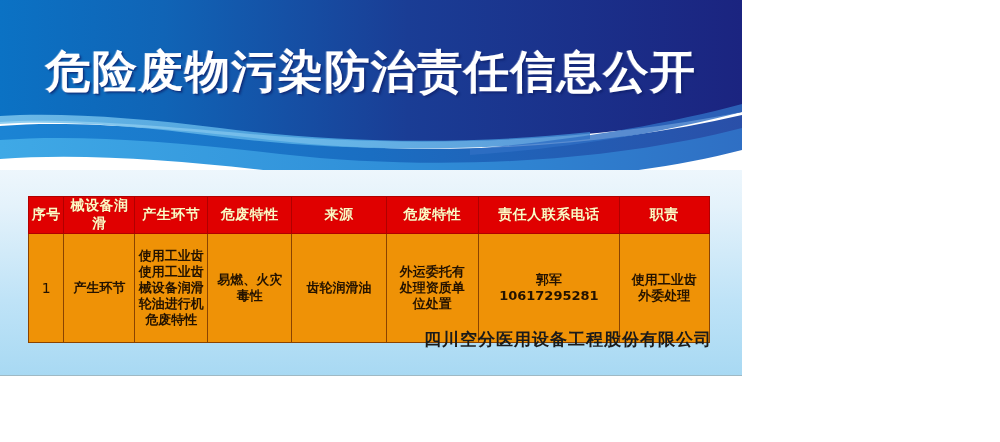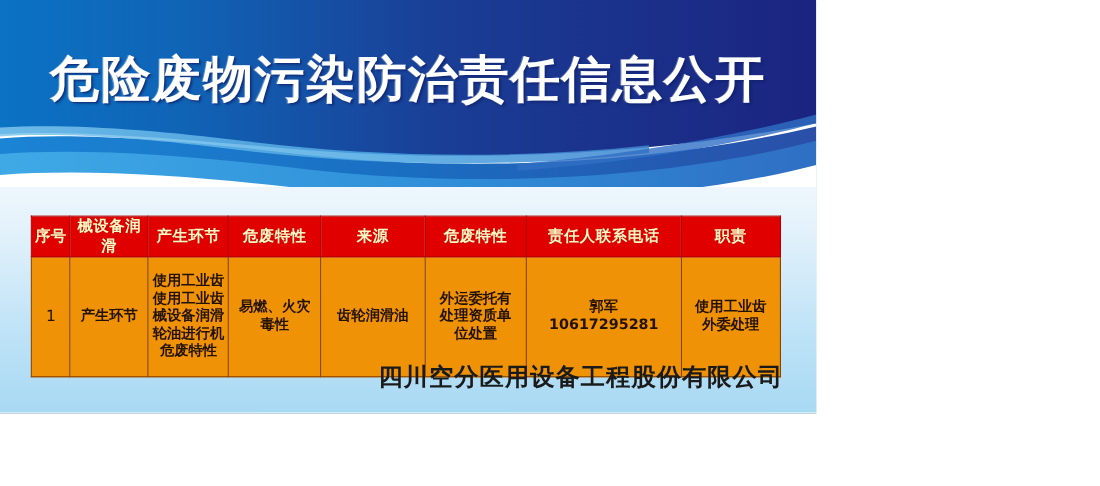--- a/index.html
+++ b/index.html
@@ -107,21 +107,21 @@
   }
   .cell-lines span { display: block; }
 
   
   #company {
     position: absolute;
     left: 0;
     top: 328px;
     width: 712px;
     text-align: right;
-    font-size: 22px;
+    font-size: 17px;
     font-weight: bold;
     color: #1a1a1a;
     letter-spacing: 1px;
   }
 </style>
 </head>
 <body>
 
 <div id="poster">
 

